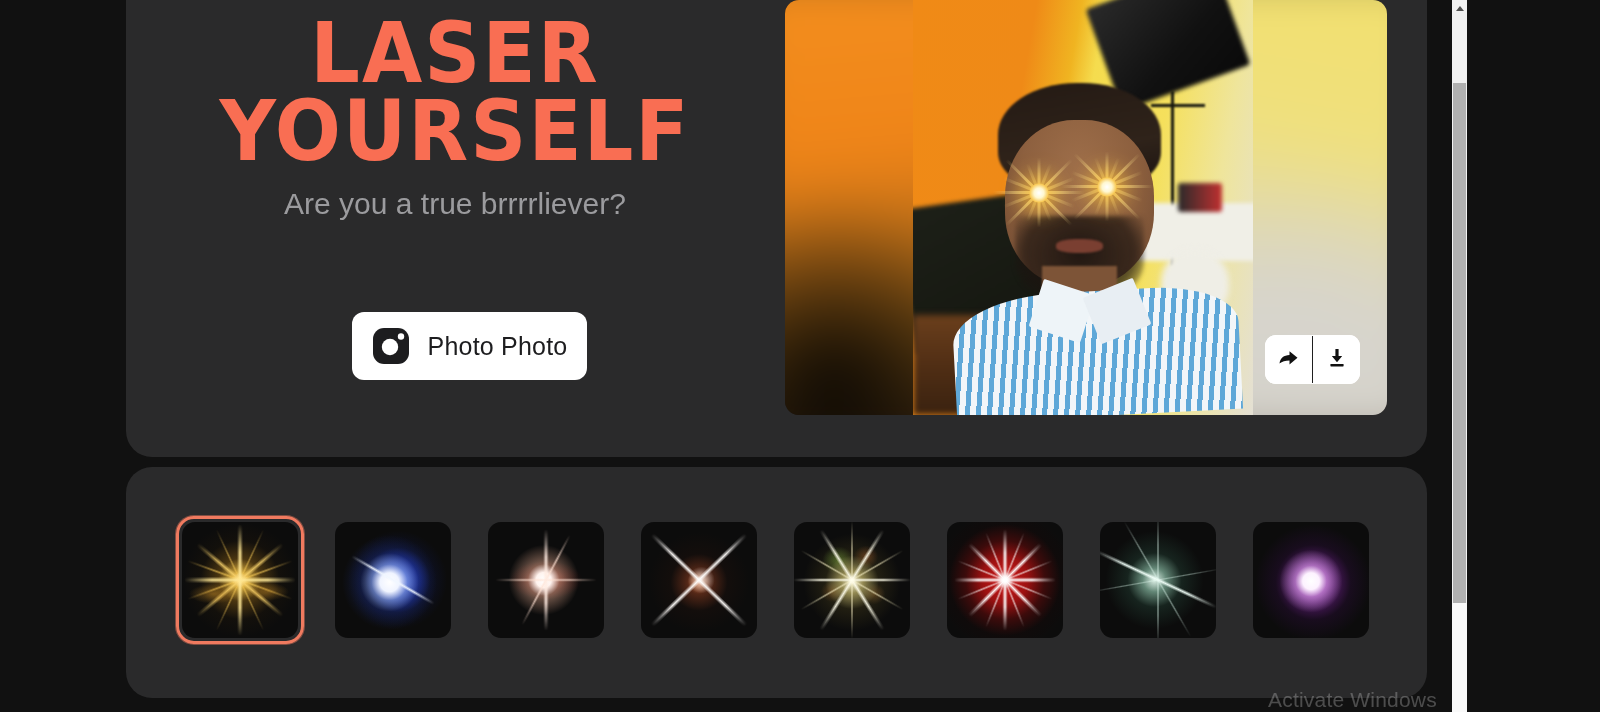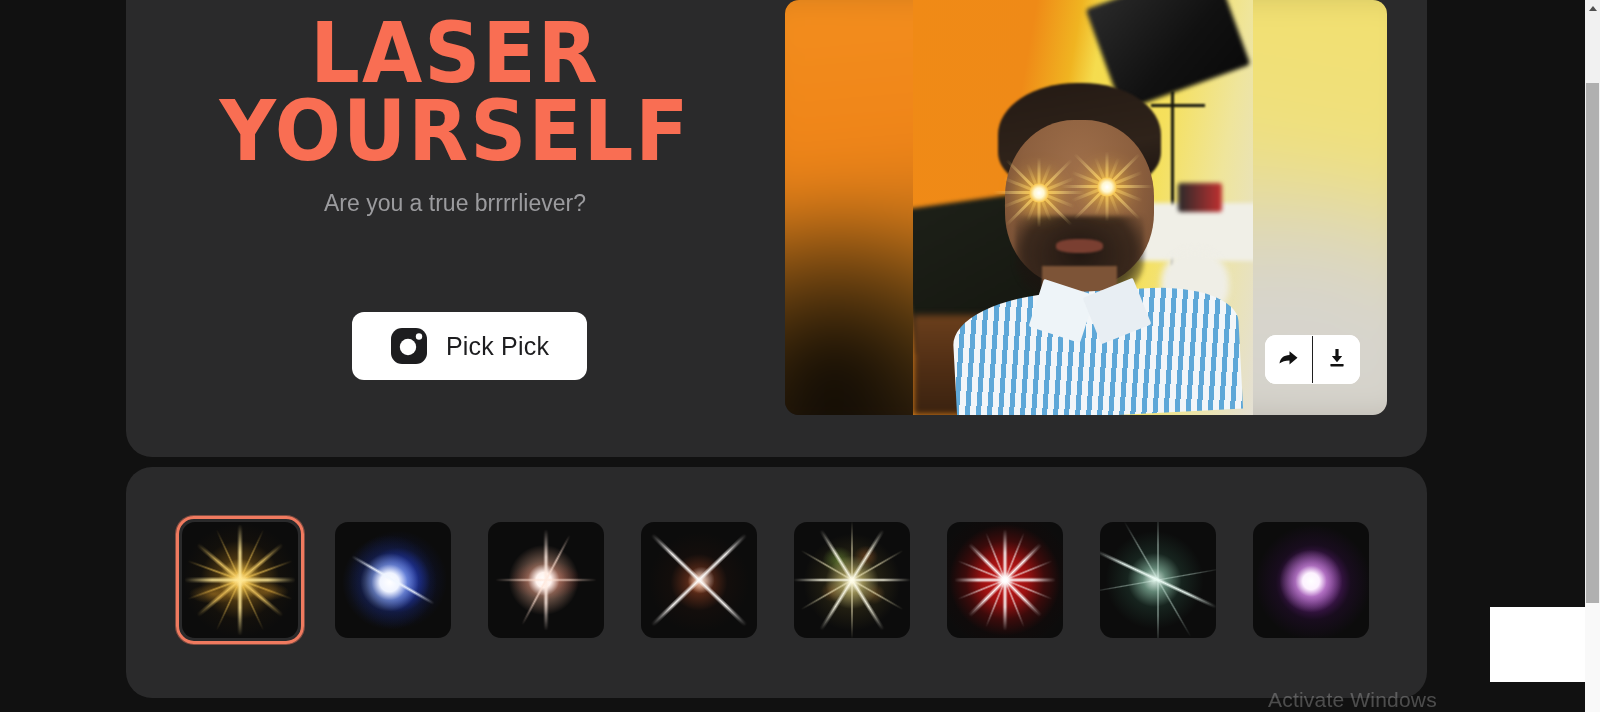--- a/index.html
+++ b/index.html
@@ -7,21 +7,21 @@
   html, body {
     width: 1600px;
     height: 712px;
     overflow: hidden;
     background: #111111;
     font-family: "Liberation Sans", sans-serif;
   }
 
   #app {
     position: relative;
-    width: 1600px;
+    width: 1467px;
     height: 712px;
     background: #0ea5e9;
     overflow: hidden;
   }
 
   
   #viewport {
     position: absolute;
     left: 0; top: 0;
     width: 1585px;
@@ -73,21 +73,21 @@
   }
   .hero-title .line { display: block; white-space: nowrap; }
 
   .hero-sub {
     position: absolute;
     left: 0;
     top: 188px;
     width: 658px;
     text-align: center;
     color: #9b9b9e;
-    font-size: 23px;
+    font-size: 30px;
     line-height: 31px;
     font-weight: 400;
   }
   .hero-sub span { display: block; }
 
   .pick-photo-btn {
     position: absolute;
     left: 226px;
     top: 312px;
     width: 235px;
@@ -412,21 +412,21 @@
           </p>
 
           <button class="pick-photo-btn">
             <span>
               <svg class="cam-icon" viewBox="0 0 38 38" xmlns="http://www.w3.org/2000/svg">
                 <rect x="1" y="1" width="36" height="36" rx="11" fill="#1d1d1f"></rect>
                 <circle cx="18" cy="20" r="8.2" fill="#ffffff"></circle>
                 <circle cx="29" cy="9.5" r="3.2" fill="#ffffff"></circle>
               </svg>
             </span>
-            <span class="label">Pick Pick</span>
+            <span class="label">Photo Photo</span>
           </button>
 
         </div>
 
         <div class="photo-wrap">
 
           <div class="photo-bg">
             <div class="bgA"></div>
             <div class="bgB"></div>
           </div>

